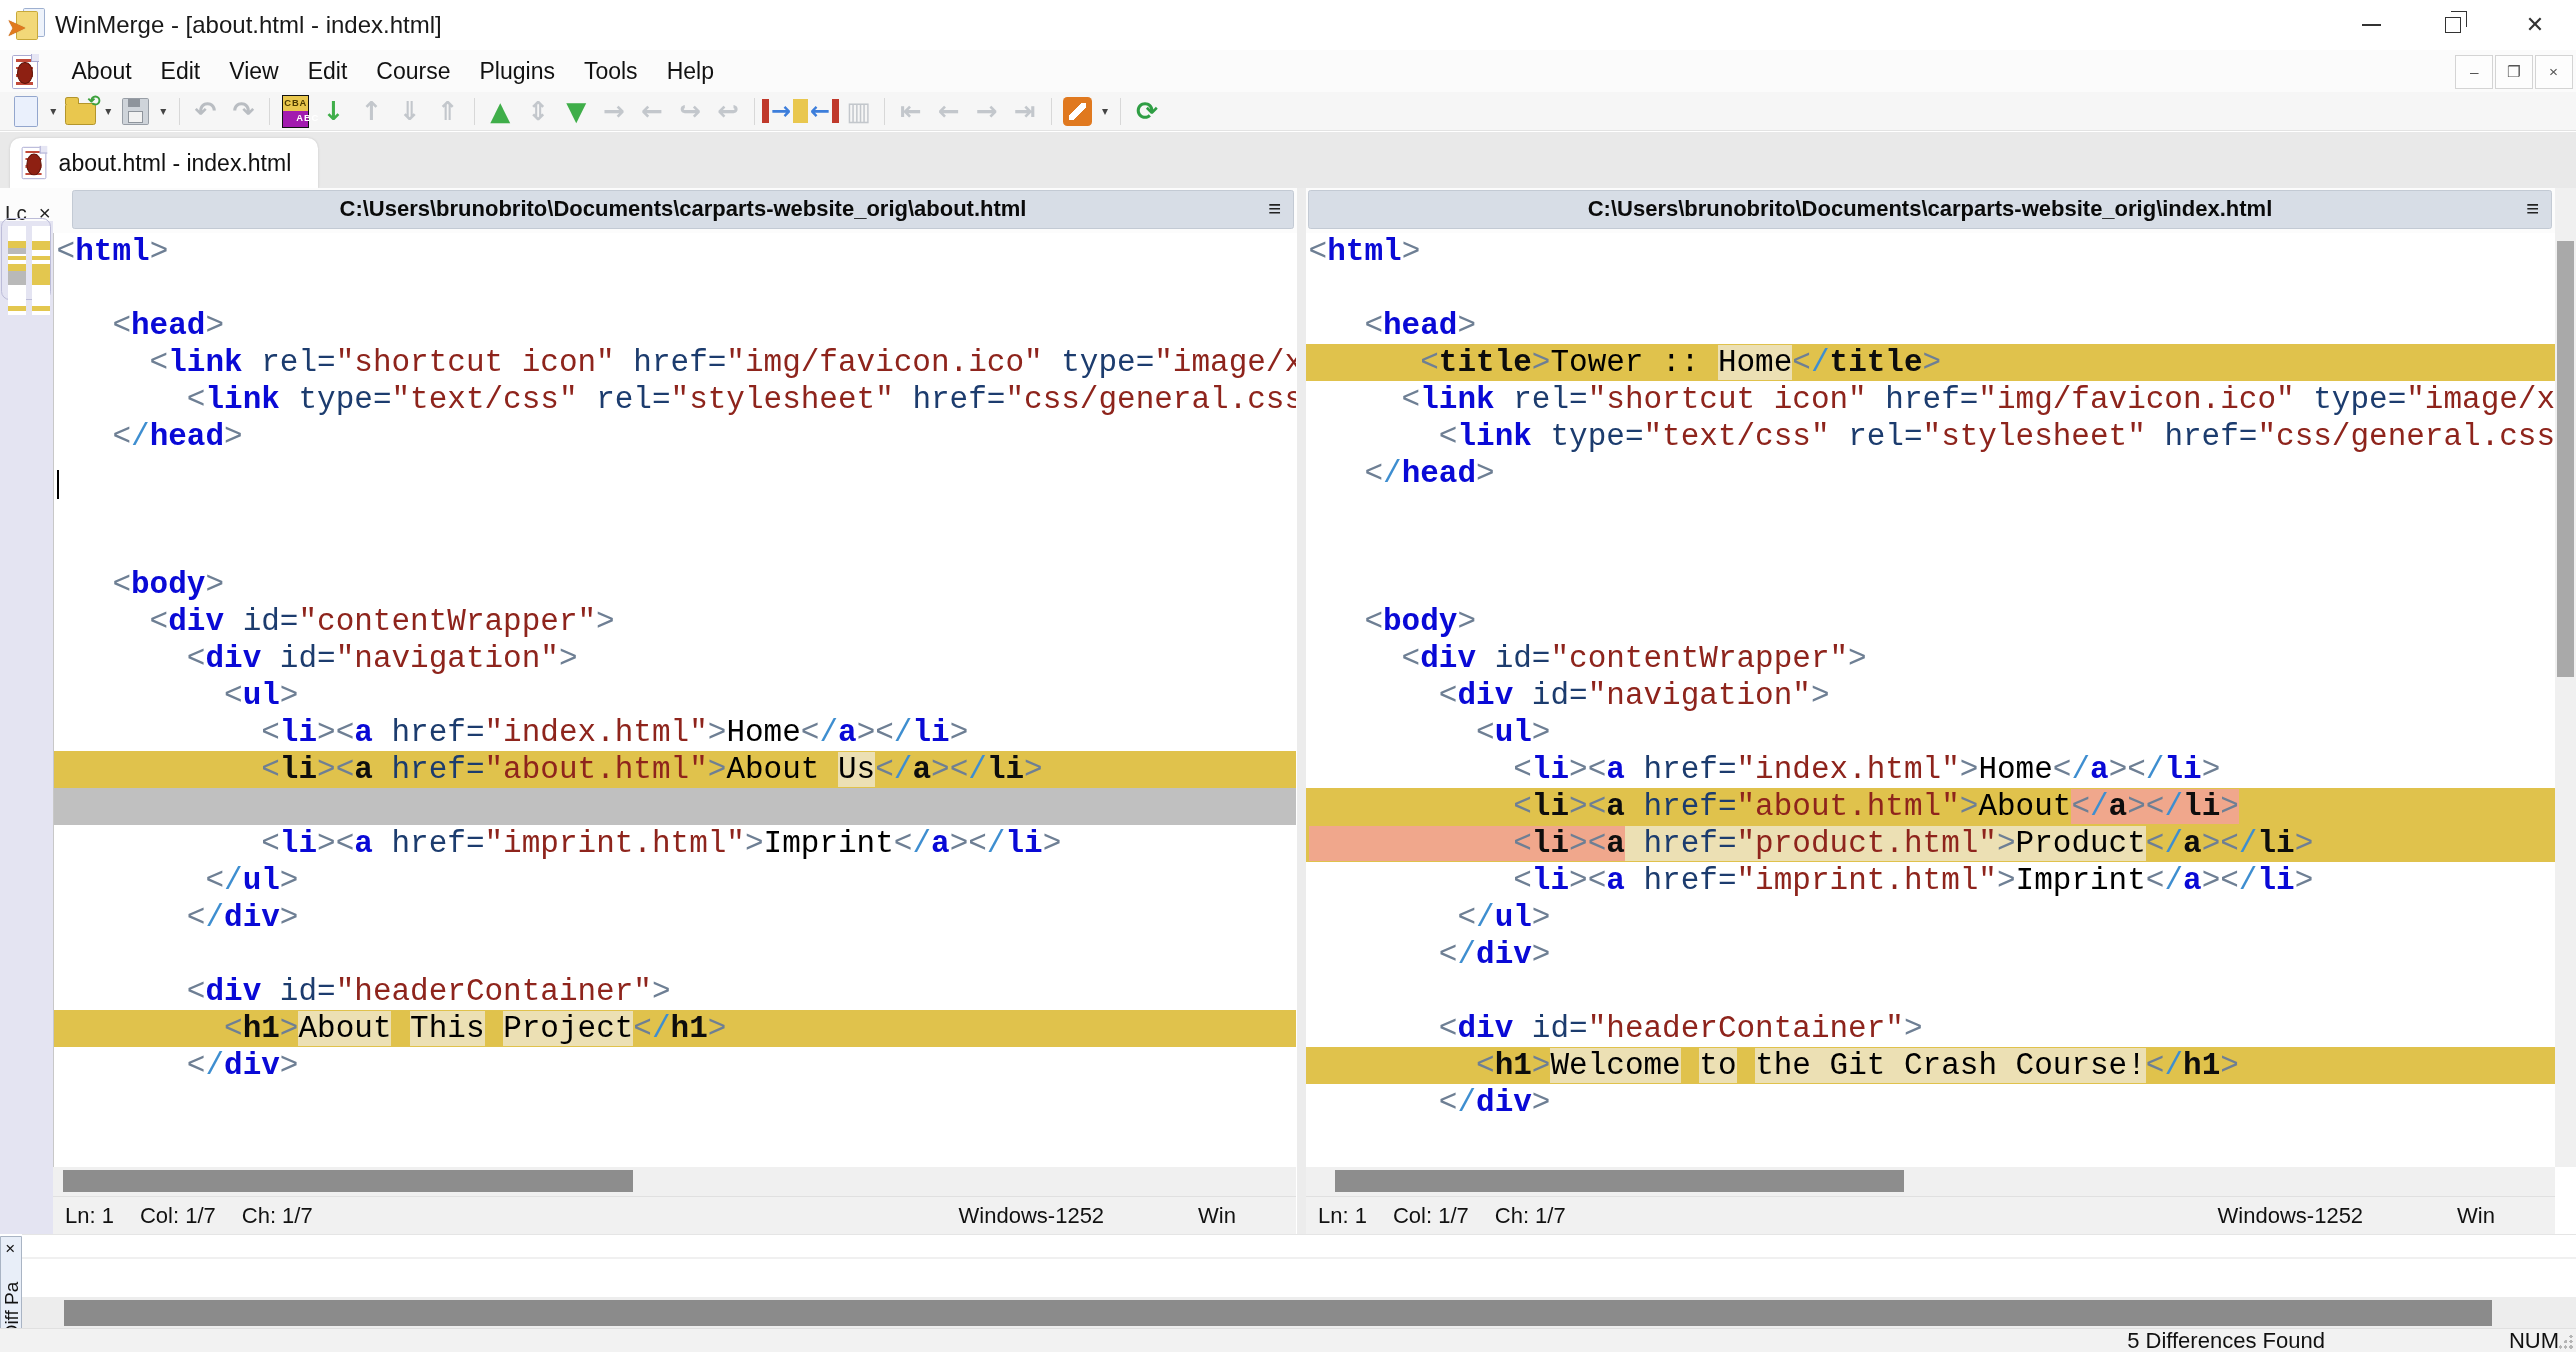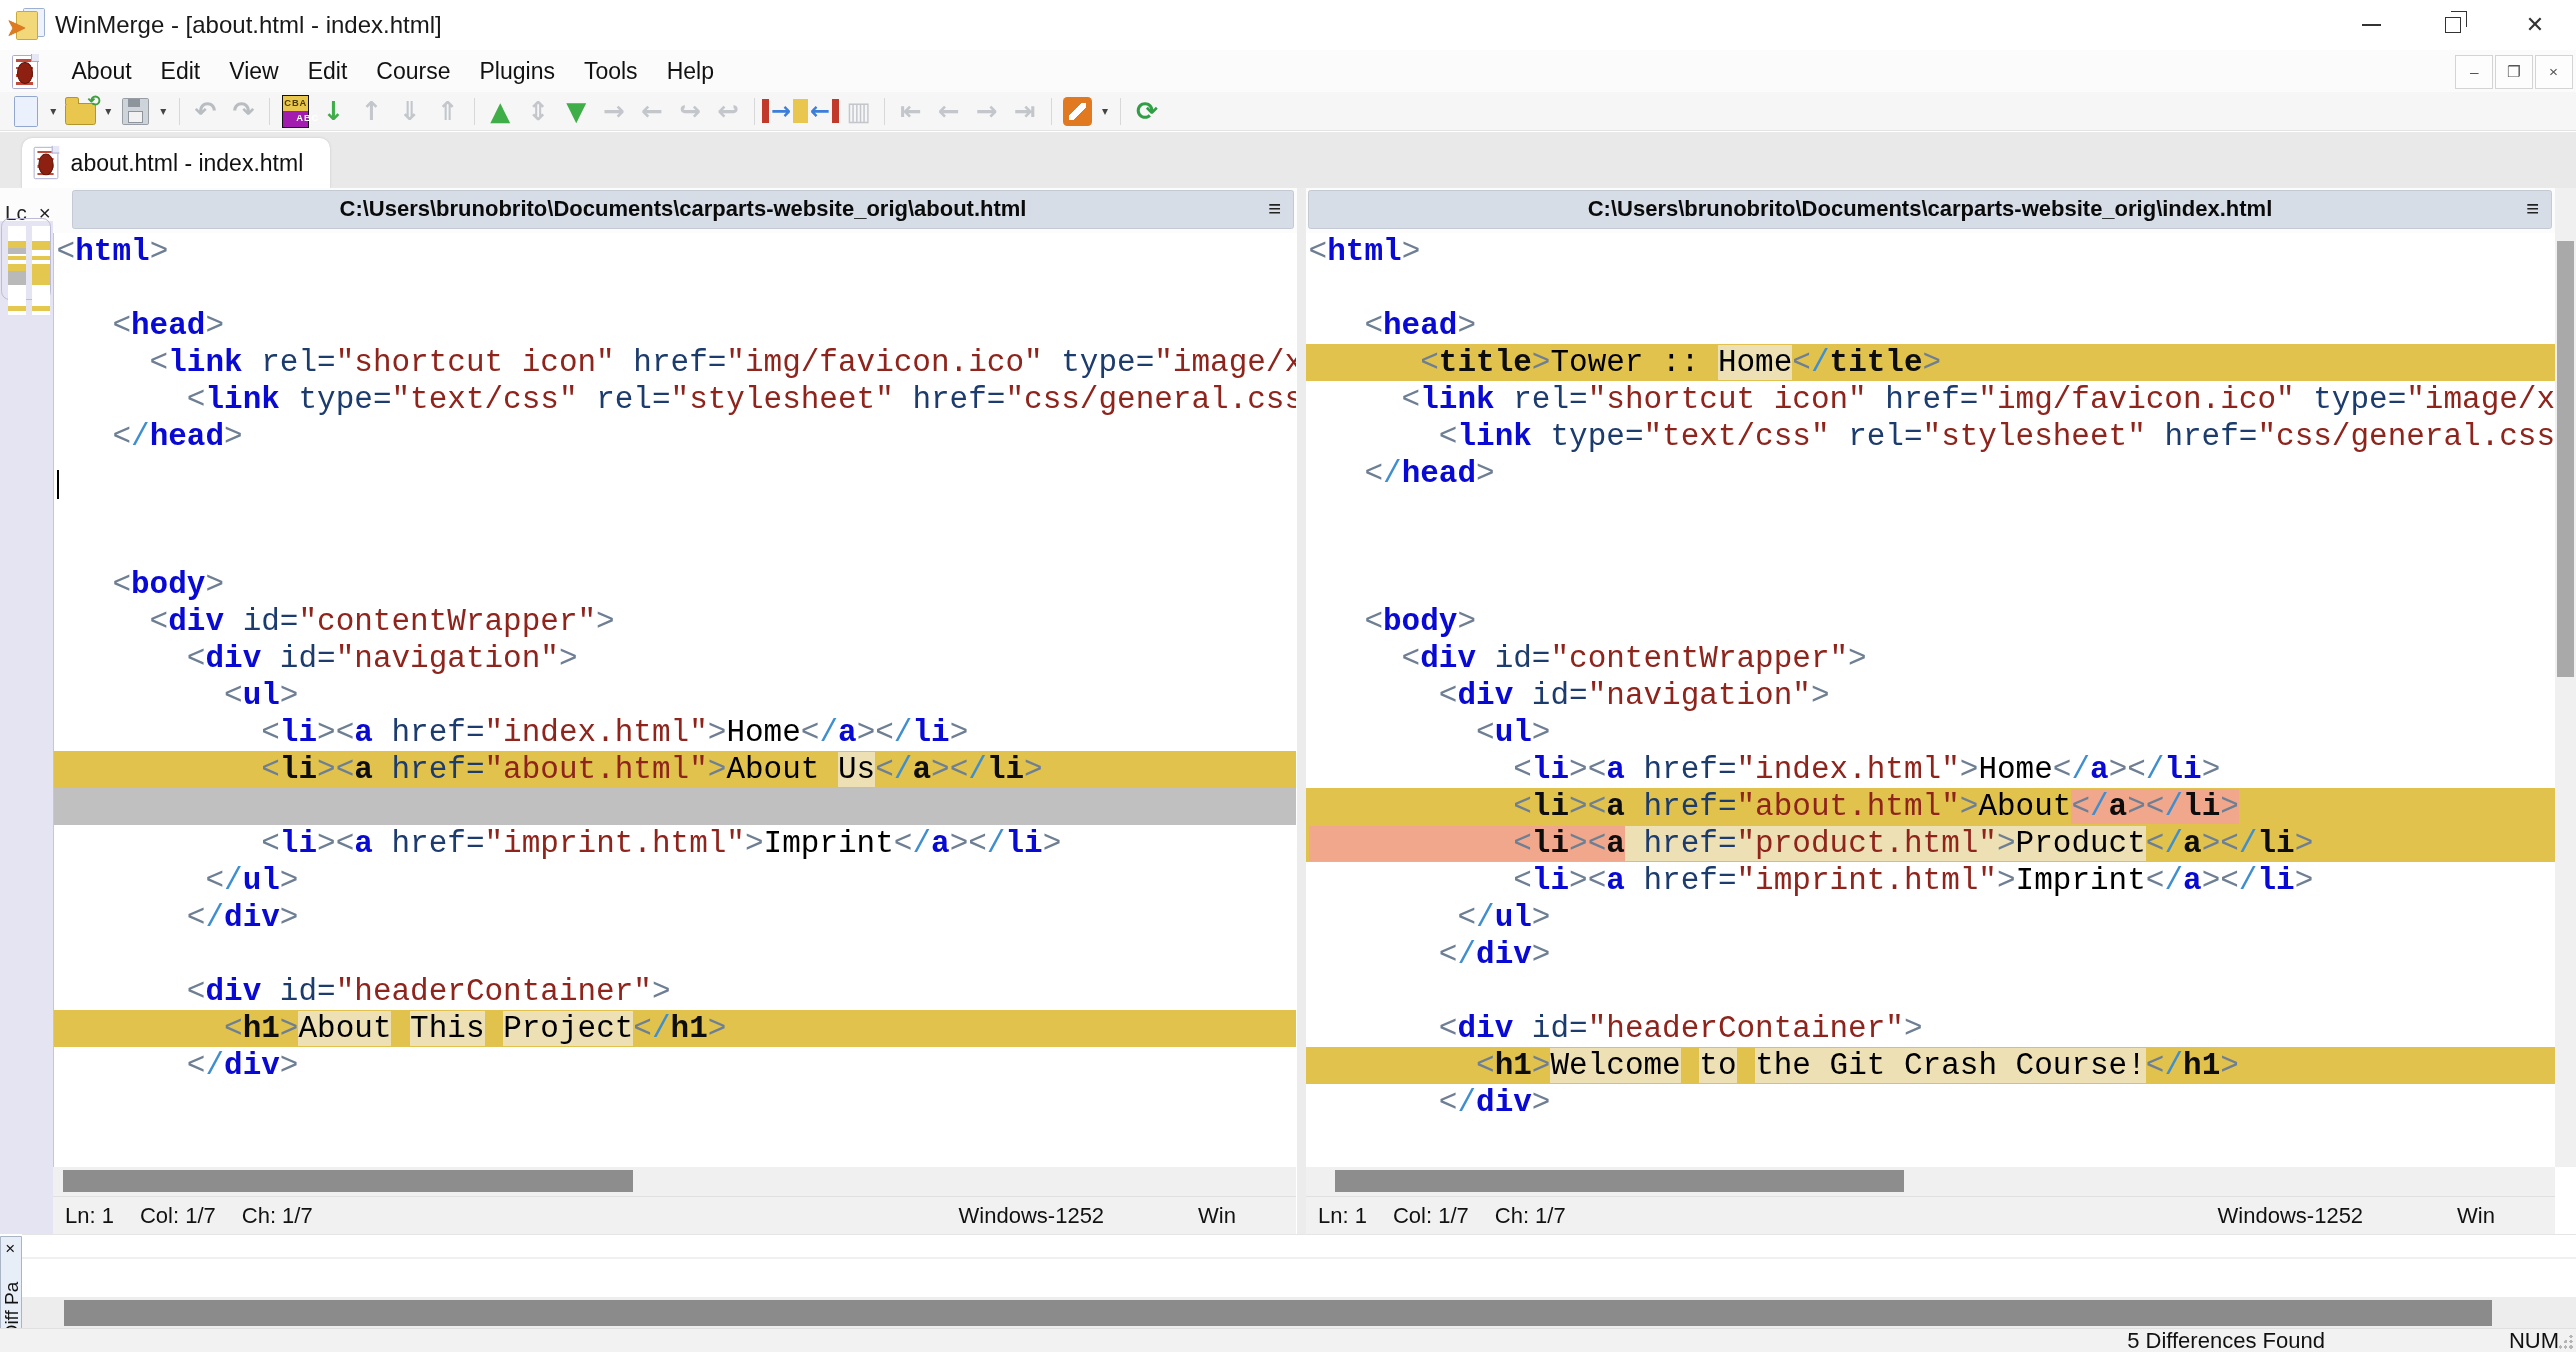--- a/index.html
+++ b/index.html
@@ -52,21 +52,21 @@
   .ic-allright, .ic-allleft { display:flex; align-items:center; gap:1.7px; }
   .ic-allright b, .ic-allleft b { width:7.7px; height:24px; display:block; }
   .ic-allright .r, .ic-allleft .r { background:#c0392b; }
   .ic-allright .y, .ic-allleft .y { background:#e9c74e; }
   .ic-allright s, .ic-allleft s { text-decoration:none; color:#3d7edb; font-size:24px; font-weight:bold; font-family:"DejaVu Sans",sans-serif; }
   .ic-wrench { position:relative; width:29px; height:29px; background:#e0791f; border-radius:4.3px; }
   .ic-wrench::before { content:""; position:absolute; left:6px; top:6px; width:17px; height:17px; background:linear-gradient(135deg, transparent 38%, #fff 38%, #fff 62%, transparent 62%); }
 
   
   .tabbar { position:absolute; left:0; top:132px; width:2576px; height:56px; background:#e9e9e9; }
-  .tab { position:absolute; left:10.3px; bottom:0; width:308px; height:50px; background:#fff; border-radius:10.3px 10.3px 0 0; display:flex; align-items:center; box-shadow:0 0 2.6px rgba(0,0,0,.15);margin-left:12px; }
+  .tab { position:absolute; left:10.3px; bottom:0; width:308px; height:50px; background:#fff; border-radius:10.3px 10.3px 0 0; display:flex; align-items:center; box-shadow:0 0 2.6px rgba(0,0,0,.15); }
   .tab .ic-doc-red { transform:scale(.95); margin-left:10.3px; }
   .tab-label { font-size:23px; color:#111; margin-left:12px; }
 
   
   .headers { position:absolute; left:0; top:188px; width:2576px; height:45px; background:#fcfcfc; }
   .file-header { position:absolute; top:1.7px; height:39px; background:#d7dde6; border:0.9px solid #c3cad4; border-radius:2.6px; display:flex; align-items:center; justify-content:center; }
   .file-header .path { font-size:22px; font-weight:600; color:#0a0a0a; }
   .file-header .hmenu { position:absolute; right:12px; top:5.1px; font-size:22px; color:#222; }
   .loc-header { position:absolute; left:0; top:8px; width:53px; height:33px; display:flex; align-items:center; }
   .loc-header .loc-title { font-size:20.5px; color:#222; margin-left:5.1px; }

